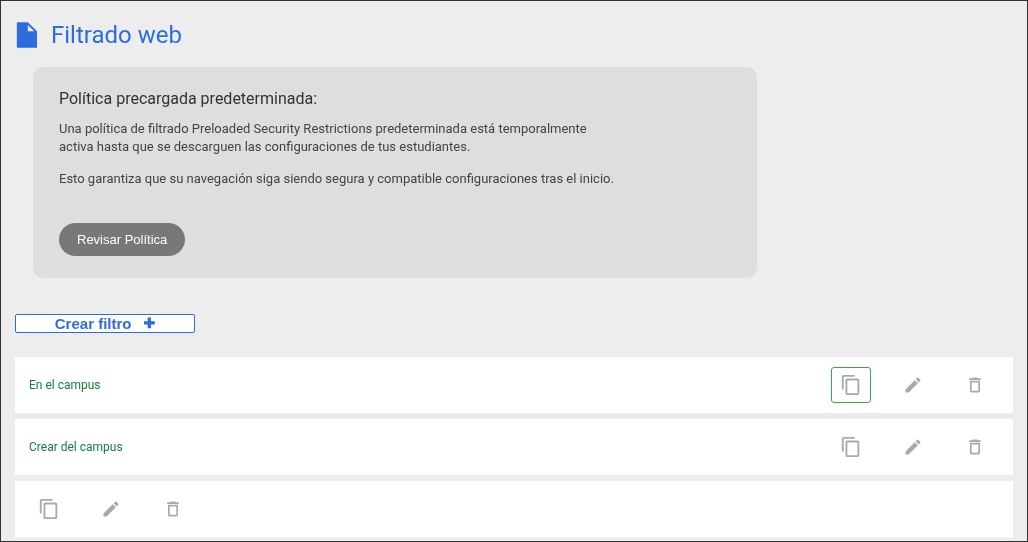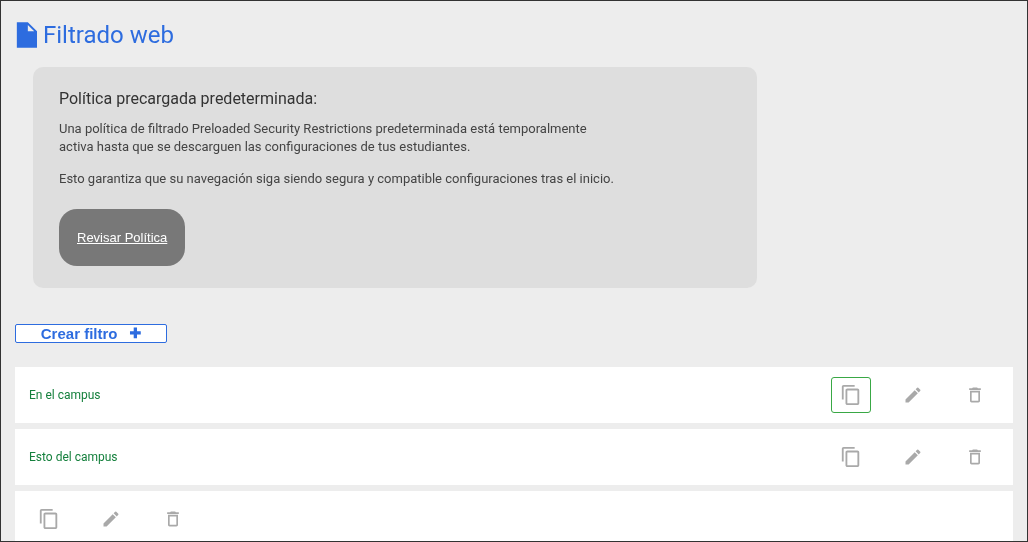--- a/index.html
+++ b/index.html
@@ -7,21 +7,21 @@
       font-family: -apple-system, BlinkMacSystemFont, "Segoe UI", Roboto, Arial, sans-serif;
       background: #ededed;
       width: 1028px;
       height: 542px;
       border: 1px solid #333;
       padding: 20px 14px 14px 14px;
     }
     .header {
       display: flex;
       align-items: center;
-      gap: 6px;
+      gap: 14px;
       margin-bottom: 18px;
     }
     .header-icon svg { fill: #2d6cdf; display:block; }
     .page-title {
       color: #2d6cdf;
       font-size: 24px;
       font-weight: 400;
     }
     .info-card {
       background: #dedede;
@@ -43,25 +43,24 @@
       line-height: 1.4;
       margin-bottom: 14px;
       max-width: 560px;
     }
     .info-body b { font-weight: 400; }
     .review-btn {
       background: #787878;
       color: #fff;
       border: none;
       border-radius: 18px;
-      padding: 21px 18px;
+      padding: 9px 18px;
       font-size: 13px;
       cursor: pointer;
-      margin-top: 6px;
-      text-decoration: underline;
+      margin-top: 20px;
     }
     .filter-create-row {
       display: flex;
       gap: 6px;
       margin-bottom: 24px;
     }
     .filter-input {
       flex: 1;
       border: 1px solid #bdbdbd;
       background: #fff;
@@ -76,21 +75,21 @@
       background: #fff;
       color: #2d6cdf;
       font-size: 15px;
       font-weight: 700;
       padding: 0 18px;
       display: flex;
       align-items: center;
       gap: 12px;
       cursor: pointer;
       border-radius: 2px;
-      width: 152px;
+      width: 180px;
       justify-content: center;
     }
     .plus-icon { font-weight: 900; font-size: 14px; }
     .filter-list {
       display: flex;
       flex-direction: column;
       gap: 6px;
     }
     .filter-row {
       background: #fff;
@@ -165,21 +164,21 @@
           </svg>
         </div>
         <div class="icon-btn">
           <svg width="20" height="20" viewBox="0 0 24 24">
             <path d="M6 19c0 1.1.9 2 2 2h8c1.1 0 2-.9 2-2V7H6v12zM8 9h8v10H8V9zm7.5-5l-1-1h-5l-1 1H5v2h14V4h-3.5z"></path>
           </svg>
         </div>
       </div>
     </div>
     <div class="filter-row">
-      <div class="filter-name">Esto del campus</div>
+      <div class="filter-name">Crear del campus</div>
       <div class="row-actions">
         <div class="icon-btn">
           <svg width="22" height="22" viewBox="0 0 24 24">
             <path d="M16 1H4c-1.1 0-2 .9-2 2v14h2V3h12V1zm3 4H8c-1.1 0-2 .9-2 2v14c0 1.1.9 2 2 2h11c1.1 0 2-.9 2-2V7c0-1.1-.9-2-2-2zm0 16H8V7h11v14z"></path>
           </svg>
         </div>
         <div class="icon-btn">
           <svg width="20" height="20" viewBox="0 0 24 24">
             <path d="M3 17.25V21h3.75L17.81 9.94l-3.75-3.75L3 17.25zM20.71 7.04a1 1 0 0 0 0-1.41l-2.34-2.34a1 1 0 0 0-1.41 0l-1.83 1.83 3.75 3.75 1.83-1.83z"></path>
           </svg>

